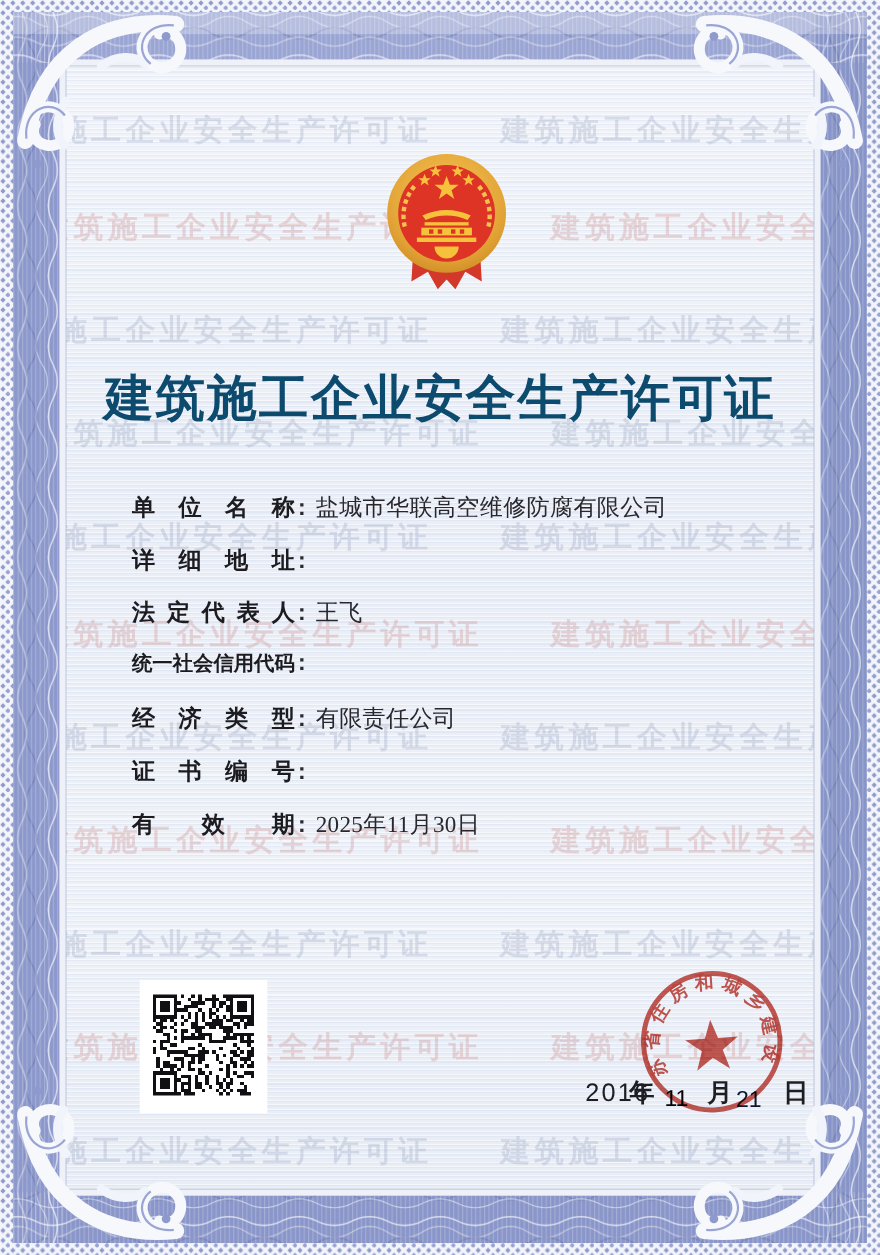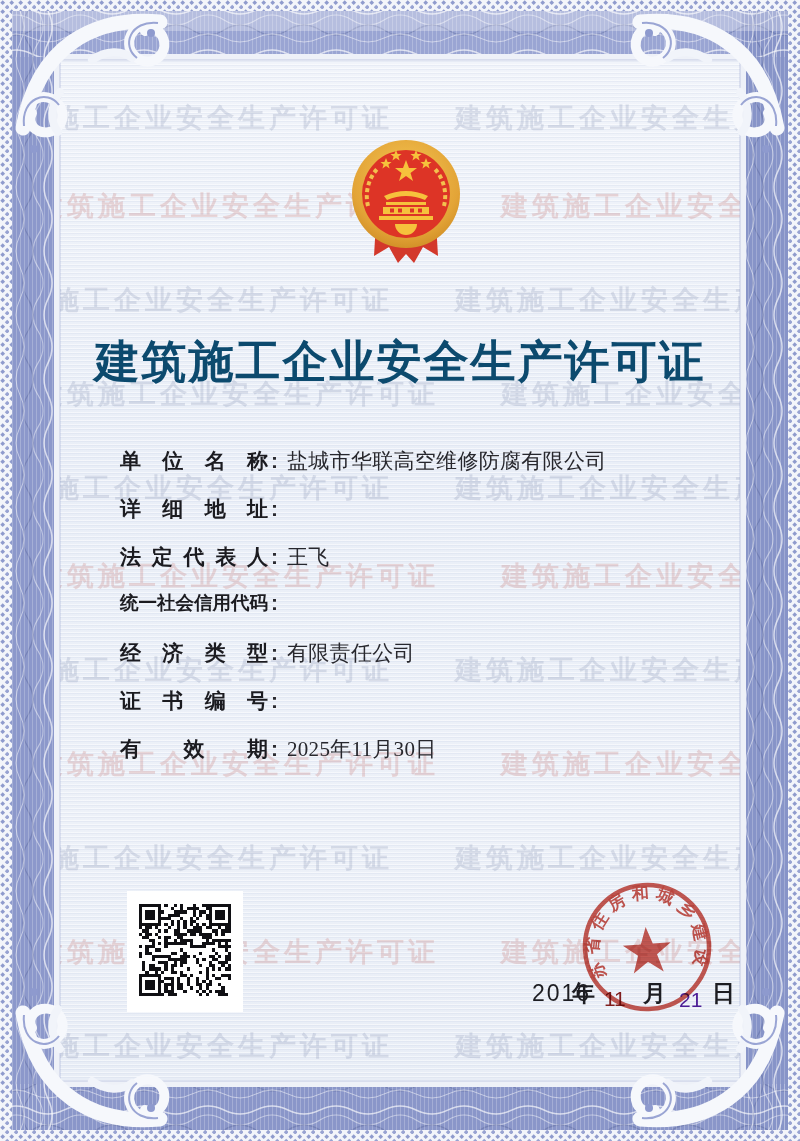--- a/index.html
+++ b/index.html
@@ -41,23 +41,23 @@
   .colon{font-size:21px;font-weight:600;color:#2a2a30;margin:0 9px 0 3px;}
   .fvalue{font-size:21px;color:#27272d;letter-spacing:.3px;font-family:Liberation Serif, serif;}
   
   .issuer-row{position:absolute;left:480px;top:930px;z-index:4;display:flex;align-items:baseline;}
   .issuer-label{font-size:23px;font-weight:bold;color:#17171b;letter-spacing:5px;}
   .issuer-value{font-size:19px;color:#31323a;margin-left:2px;letter-spacing:.5px;}
   .date-row{position:absolute;left:488px;top:978px;width:260px;height:40px;z-index:4;color:#1d1d22;}
   .date-row span{position:absolute;}
   .d-year{left:0;top:2px;font-size:23px;letter-spacing:2px;margin-left:44px;}
   .d-yu{left:84px;top:0;font-size:23px;font-weight:bold;}
-  .d-month{left:116px;top:9px;font-size:21px;color:#7f1d1d;}
+  .d-month{left:116px;top:9px;font-size:21px;color:#000000;}
   .d-mu{left:155px;top:0;font-size:23px;font-weight:bold;}
-  .d-day{left:191px;top:10px;font-size:21px;color:#4c1d95;}
+  .d-day{left:181px;top:10px;font-size:21px;color:#0f172a;}
   .d-du{left:224px;top:0;font-size:23px;font-weight:bold;}
   
   .seal{position:absolute;left:579px;top:879px;width:136px;height:136px;z-index:5;
         mix-blend-mode:multiply;opacity:.92;transform:rotate(-4deg);}
   
   .qr-card{position:absolute;left:127px;top:891px;width:116px;height:121px;background:#fff;z-index:4;}
   .qr-card svg{position:absolute;left:12px;top:13px;width:92px;height:92px;}
 </style>
 </head>
 <body>

